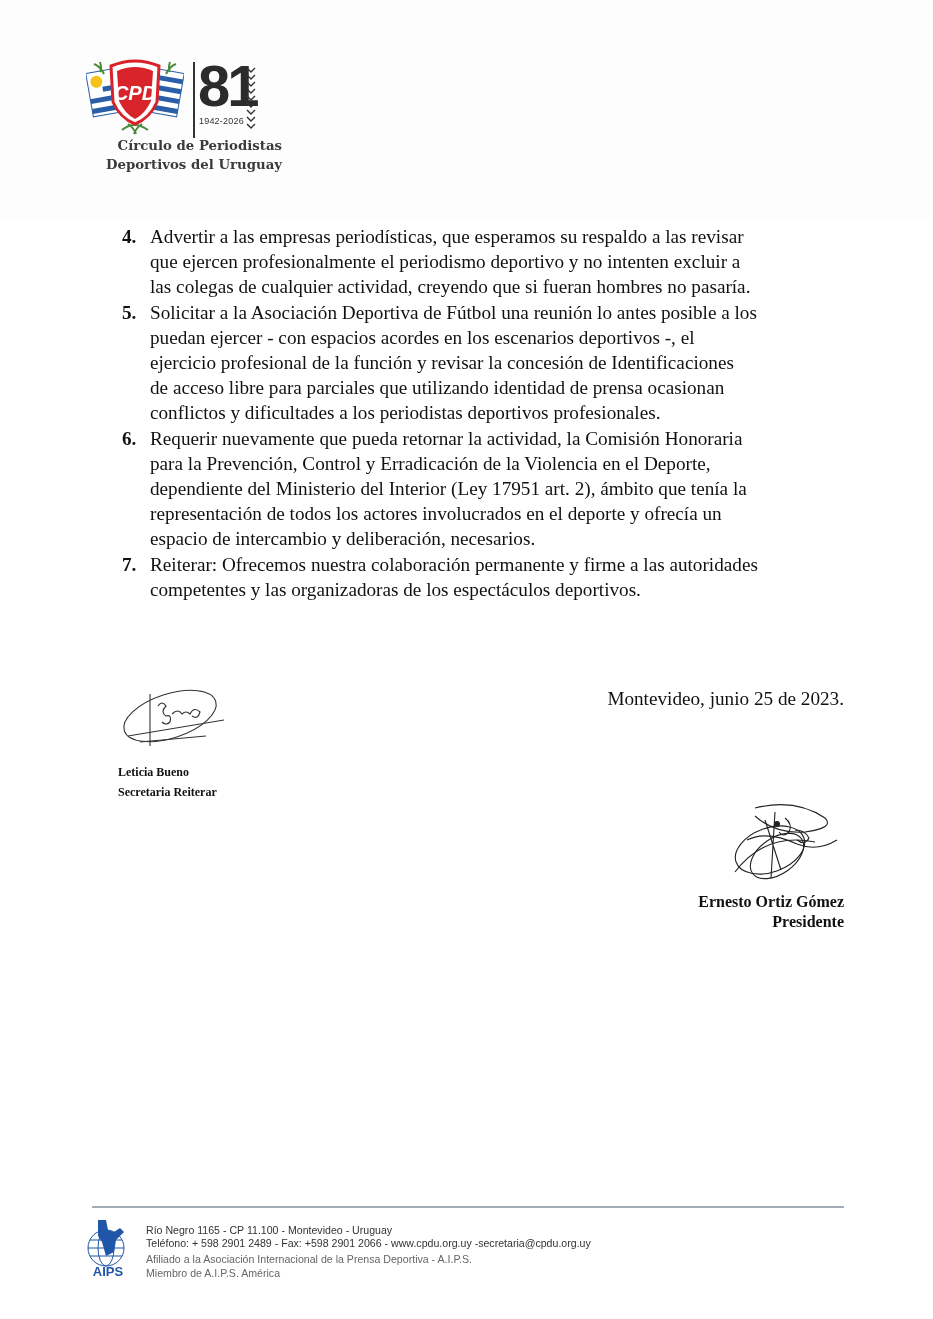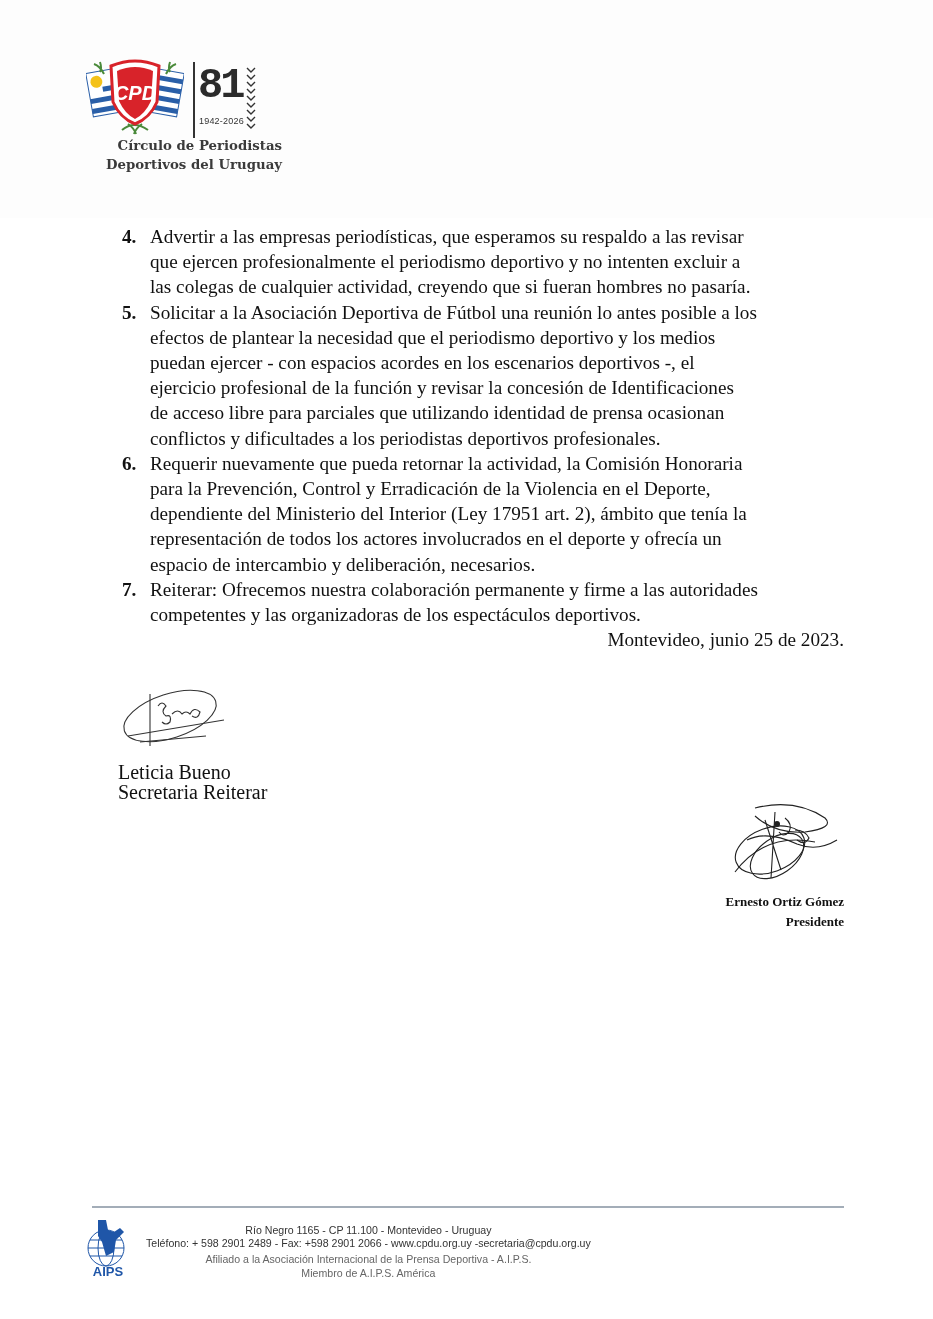--- a/index.html
+++ b/index.html
@@ -1,43 +1,43 @@
 <!DOCTYPE html>
 <html><head>
 <meta charset="utf-8">
 <style>
   html, body { margin: 0; padding: 0; background: #ffffff; }
   body { width: 933px; height: 1319px; position: relative; overflow: hidden; font-family: "Liberation Serif", serif; color: #111; }
   .header-band { position: absolute; left: 0; top: 0; width: 933px; height: 218px; background: #fdfdfd; }
   .logo { position: absolute; left: 86px; top: 56px; width: 190px; height: 120px; }
   .logo-shield-wrap { position: absolute; left: 0; top: 0; width: 98px; height: 80px; }
   .divider-v { position: absolute; left: 107px; top: 6px; width: 2px; height: 76px; background: #333; }
-  .big-81 { position: absolute; left: 112px; top: 0; font-family: Liberation Mono, monospace; font-weight: bold; font-size: 42px; line-height: 60px; color: #2b2b2b; letter-spacing: -3px; }
+  .big-81 { position: absolute; left: 112px; top: 0; font-family: Liberation Sans, sans-serif; font-weight: bold; font-size: 58px; line-height: 60px; color: #2b2b2b; letter-spacing: -3px; }
   .years { position: absolute; left: 113px; top: 60px; font-family: "Liberation Sans", sans-serif; font-size: 9px; color: #333; letter-spacing: 0.2px; }
   .laurel { position: absolute; left: 160px; top: 10px; width: 10px; height: 66px; }
   .org-name { position: absolute; left: 6px; top: 80px; width: 190px; font-family: "DejaVu Serif", serif; font-weight: bold; font-size: 13.3px; line-height: 19px; color: #3a3a3a; text-align: right; }
   .org-name div { white-space: nowrap; }
   .org-name .l1 { padding-left: 8px; }
 
   .body-text { position: absolute; left: 122px; top: 224px; width: 722px; font-size: 19.2px; line-height: 25.2px; text-align: justify; }
   .item { position: relative; padding-left: 28px; }
   .item .num { position: absolute; left: 0; top: 0; font-weight: bold; }
   .item p { margin: 0; text-align: justify; }
   .item p.last { text-align-last: left; }
 
-  .date { position: absolute; right: 89px; top: 628px; font-size: 19.2px; line-height: 24px; white-space: nowrap; }
+  .date { position: absolute; right: 89px; top: 687px; font-size: 19.2px; line-height: 24px; white-space: nowrap; }
 
   .sig1 { position: absolute; left: 120px; top: 686px; width: 110px; height: 68px; }
-  .sig1-name { position: absolute; left: 118px; top: 762px; font-weight: normal; font-size: 20px; line-height: 20px; }
+  .sig1-name { position: absolute; left: 118px; top: 762px; font-weight: bold; font-size: 12px; line-height: 20px; }
   .sig2 { position: absolute; left: 725px; top: 800px; width: 120px; height: 90px; }
-  .sig2-name { position: absolute; right: 89px; top: 892px; font-weight: bold; font-size: 13px; line-height: 20px; text-align: right; }
+  .sig2-name { position: absolute; right: 89px; top: 892px; font-weight: bold; font-size: 16px; line-height: 20px; text-align: right; }
 
   .footer-line { position: absolute; left: 92px; top: 1206px; width: 752px; height: 2px; background: #a3adb8; }
   .aips { position: absolute; left: 84px; top: 1216px; width: 52px; height: 62px; }
-  .footer-text { position: absolute; left: 146px; top: 1224px; font-family: "Liberation Sans", sans-serif; font-size: 10.6px; line-height: 13.2px; color: #333; white-space: nowrap; text-align: center; }
+  .footer-text { position: absolute; left: 146px; top: 1224px; font-family: "Liberation Sans", sans-serif; font-size: 10.6px; line-height: 13.2px; color: #333; white-space: nowrap; }
   .footer-text .gap { margin-top: 3px; color: #666; }
   .footer-text .sub { color: #666; }
 </style>
 </head>
 <body>
 
 <div class="header-band"></div>
 
 <div class="logo">
   <div class="logo-shield-wrap">
@@ -95,21 +95,20 @@
 <div class="body-text">
   <div class="item">
     <span class="num">4.</span>
     <p>Advertir a las empresas periodísticas, que esperamos su respaldo a las revisar</p>
     <p>que ejercen profesionalmente el periodismo deportivo y no intenten excluir a</p>
     <p class="last">las colegas de cualquier actividad, creyendo que si fueran hombres no pasaría.</p>
   </div>
   <div class="item">
     <span class="num">5.</span>
     <p>Solicitar a la Asociación Deportiva de Fútbol una reunión lo antes posible a los</p>
-    <p>efectos de plantear la necesidad que el periodismo deportivo y los medios</p>
     <p>puedan ejercer - con espacios acordes en los escenarios deportivos -, el</p>
     <p>ejercicio profesional de la función y revisar la concesión de Identificaciones</p>
     <p>de acceso libre para parciales que utilizando identidad de prensa ocasionan</p>
     <p class="last">conflictos y dificultades a los periodistas deportivos profesionales.</p>
   </div>
   <div class="item">
     <span class="num">6.</span>
     <p>Requerir nuevamente que pueda retornar la actividad, la Comisión Honoraria</p>
     <p>para la Prevención, Control y Erradicación de la Violencia en el Deporte,</p>
     <p>dependiente del Ministerio del Interior (Ley 17951 art. 2), ámbito que tenía la</p>

